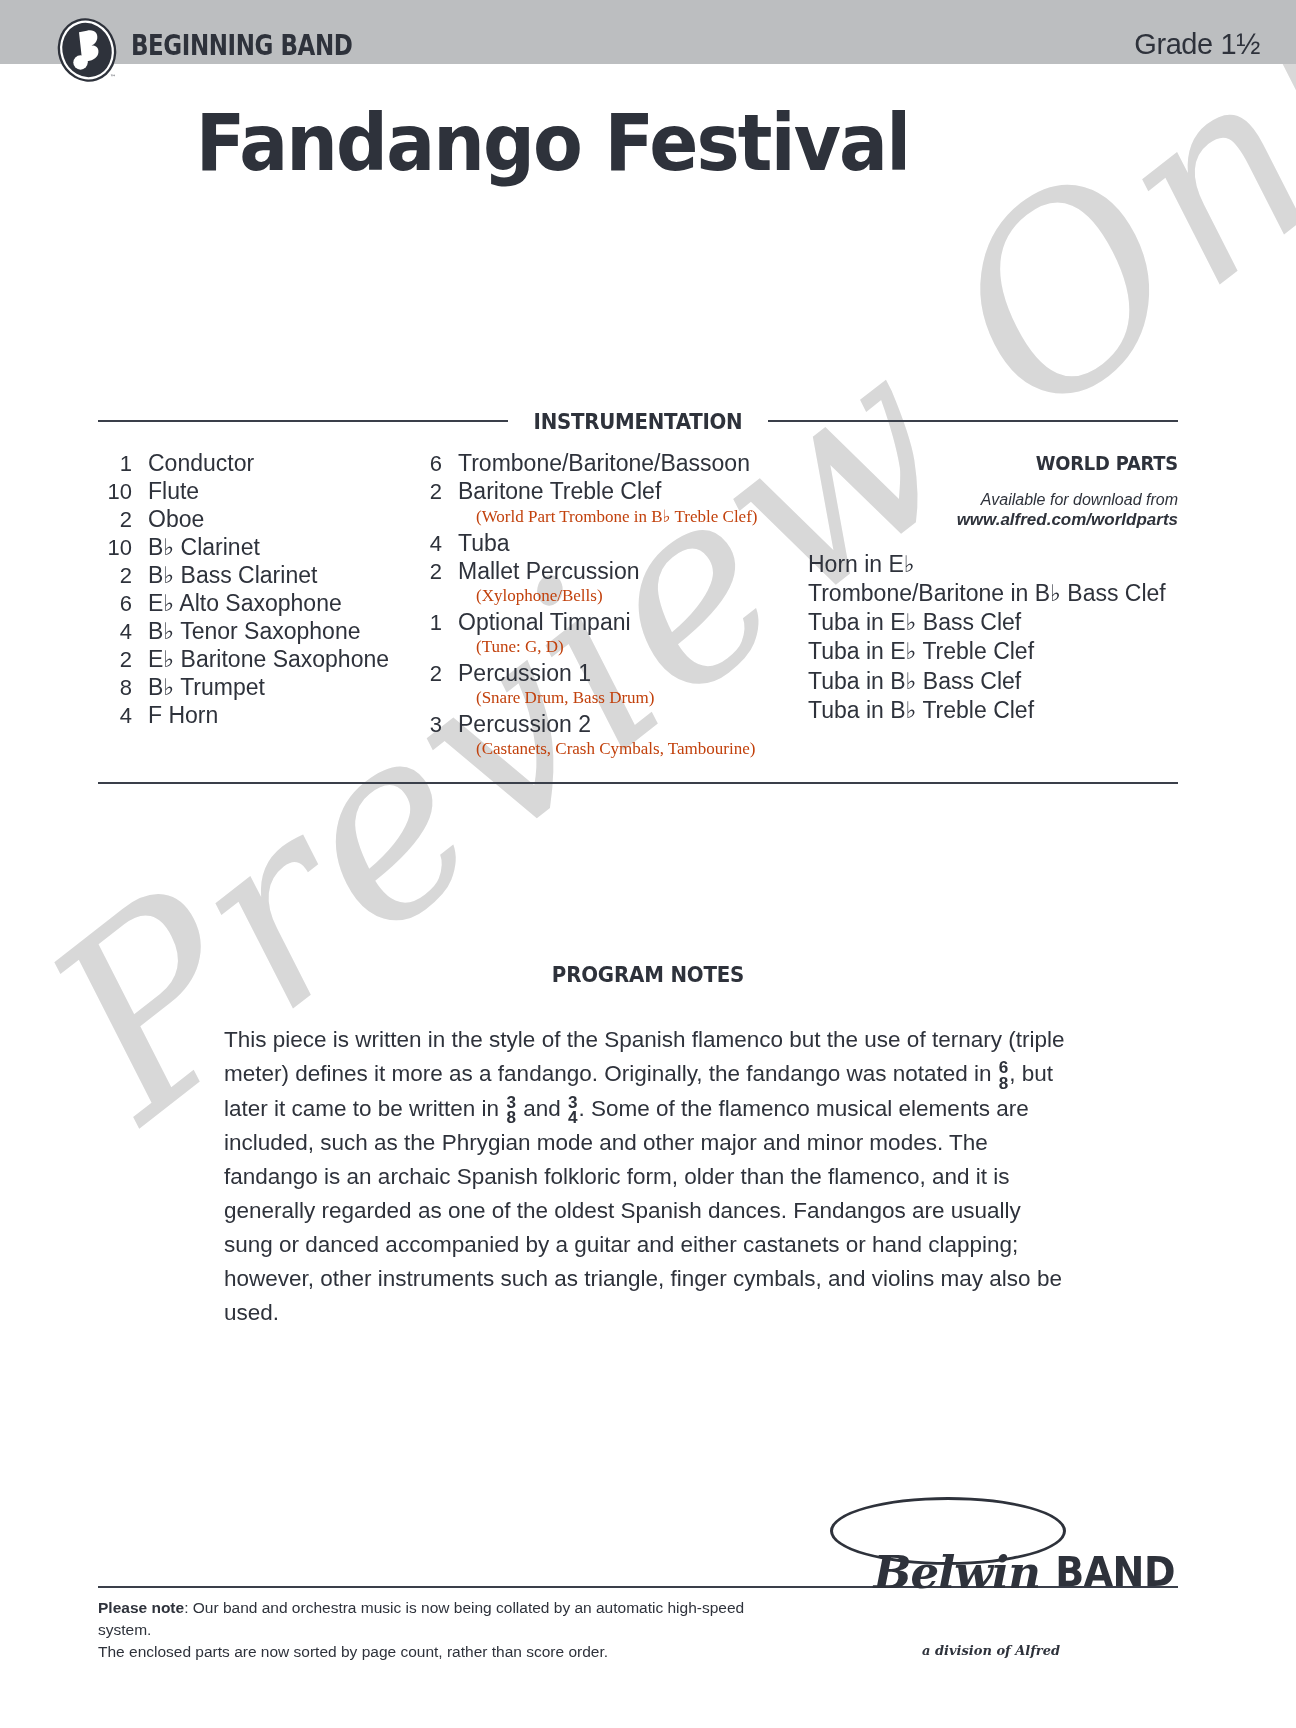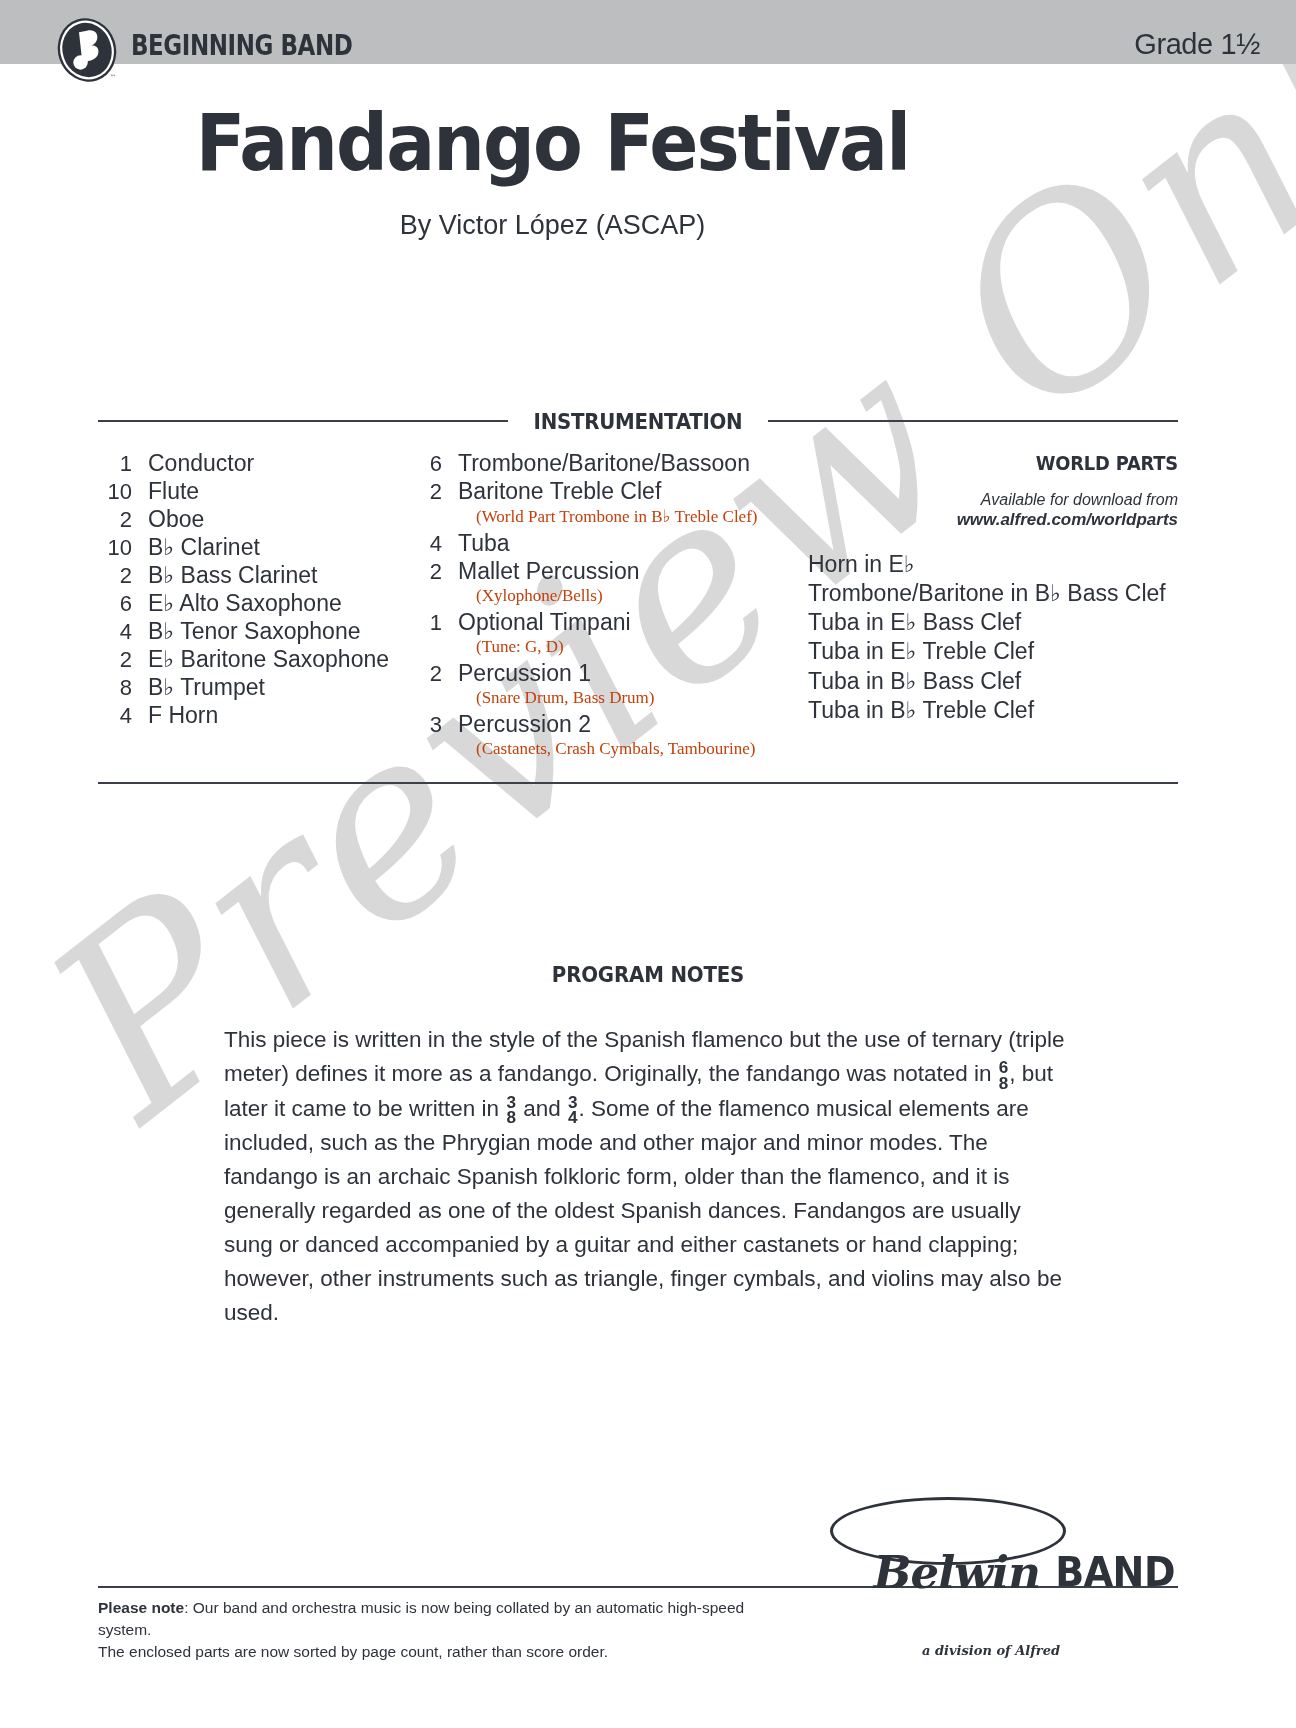--- a/index.html
+++ b/index.html
@@ -358,21 +358,20 @@
       <ellipse cx="32" cy="33" rx="25.5" ry="28.5" fill="none" stroke="#ffffff" stroke-width="2.2" transform="rotate(-18 32 33)"></ellipse>
       <path d="M27 14 L35 14 C43 14 45.5 19 43.5 24 C42.2 27.2 39.5 28.8 36.5 29.4 C40 29.9 42.6 32 42.2 35.8 C41.6 41 37.4 44 31.5 44 L24 44 Z" fill="#ffffff" transform="rotate(-12 32 29)"></path>
       <circle cx="25.5" cy="45.5" r="7.2" fill="#ffffff"></circle>
       <rect x="31" y="22" width="2.6" height="24" fill="#ffffff" transform="rotate(6 32 34)"></rect>
       <text x="55" y="62" font-family="DejaVu Sans, sans-serif" font-size="6" fill="#2e323b">™</text>
     </svg>
   </div>
 
   <div class="title-block">
     <div class="work-title">Fandango Festival</div>
-    <div class="composer">By Victor López (ASCAP)</div>
   </div>
 
   <div class="instr-section">
     <div class="instr-rule-row">
       <div class="rule"></div>
       <div class="instr-heading">INSTRUMENTATION</div>
       <div class="rule"></div>
     </div>
 
     <div class="instr-columns">

